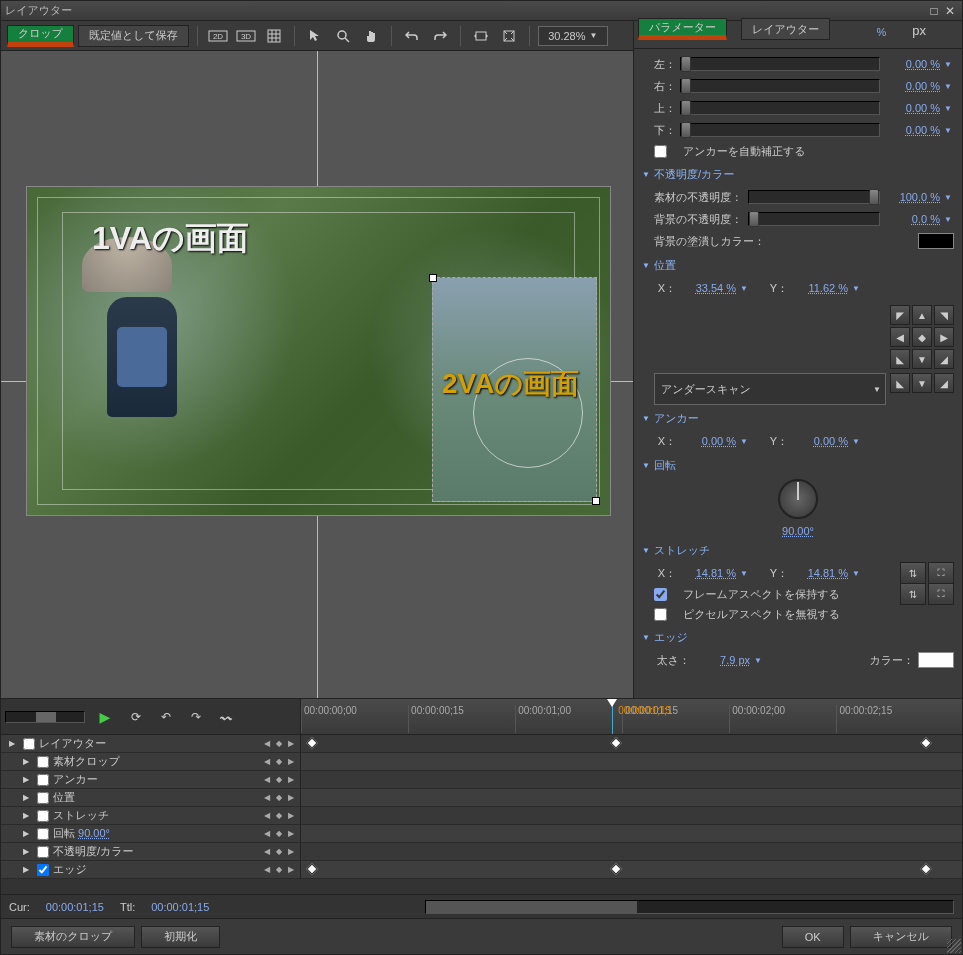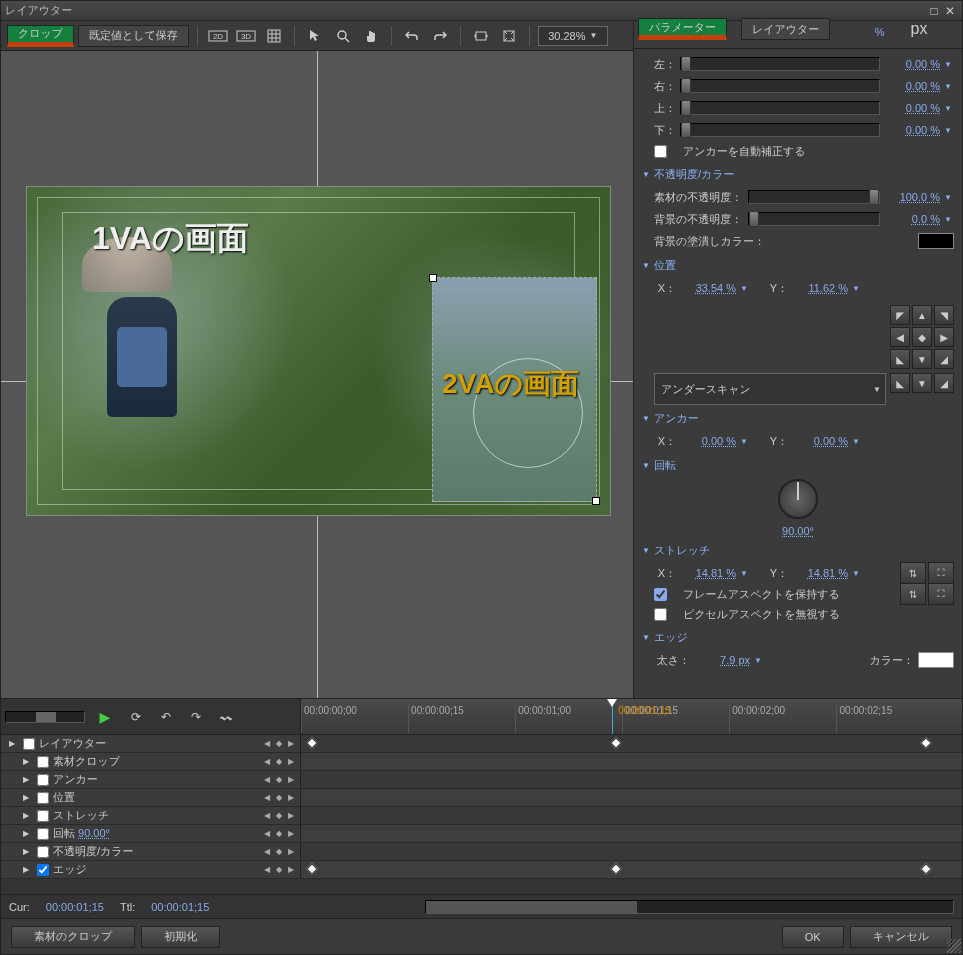--- a/index.html
+++ b/index.html
@@ -94,21 +94,21 @@
 .safe-box {
   position: absolute; border: 1px solid rgba(255,255,255,0.4);
 }
 .crosshair-v { position: absolute; left: 316px; top: 0; bottom: 0; width: 1px; background: rgba(255,255,255,0.6); }
 .crosshair-h { position: absolute; top: 330px; left: 0; right: 0; height: 1px; background: rgba(255,255,255,0.6); }
 
 
 .panel-tabs { height: 28px; display: flex; align-items: flex-end; padding: 2px 4px 8px; gap: 14px; border-bottom: 1px solid #222; }
 .panel-tabs::after { content:''; flex:1; }
 .unit-toggle { color: #88aaee; font-size: 11px; padding: 2px 6px; cursor: pointer; }
-.unit-static { color: #ccc; font-size: 16px; padding: 2px 6px; cursor: pointer; }
+.unit-static { color: #ccc; font-size: 13px; padding: 2px 6px; cursor: pointer; }
 .panel-body { flex: 1; overflow-y: auto; padding: 4px 8px; }
 .section-header {
   display: flex; align-items: center; color: #8ab4f8; margin: 6px 0 4px;
   cursor: pointer; font-size: 11px;
 }
 .section-header::before { content: '▼'; font-size: 8px; margin-right: 4px; color: #8ab4f8; }
 .param-row {
   display: flex; align-items: center; height: 22px; margin-left: 12px; gap: 4px;
 }
 .param-label { width: 22px; color: #ccc; font-size: 11px; text-align: right; }

